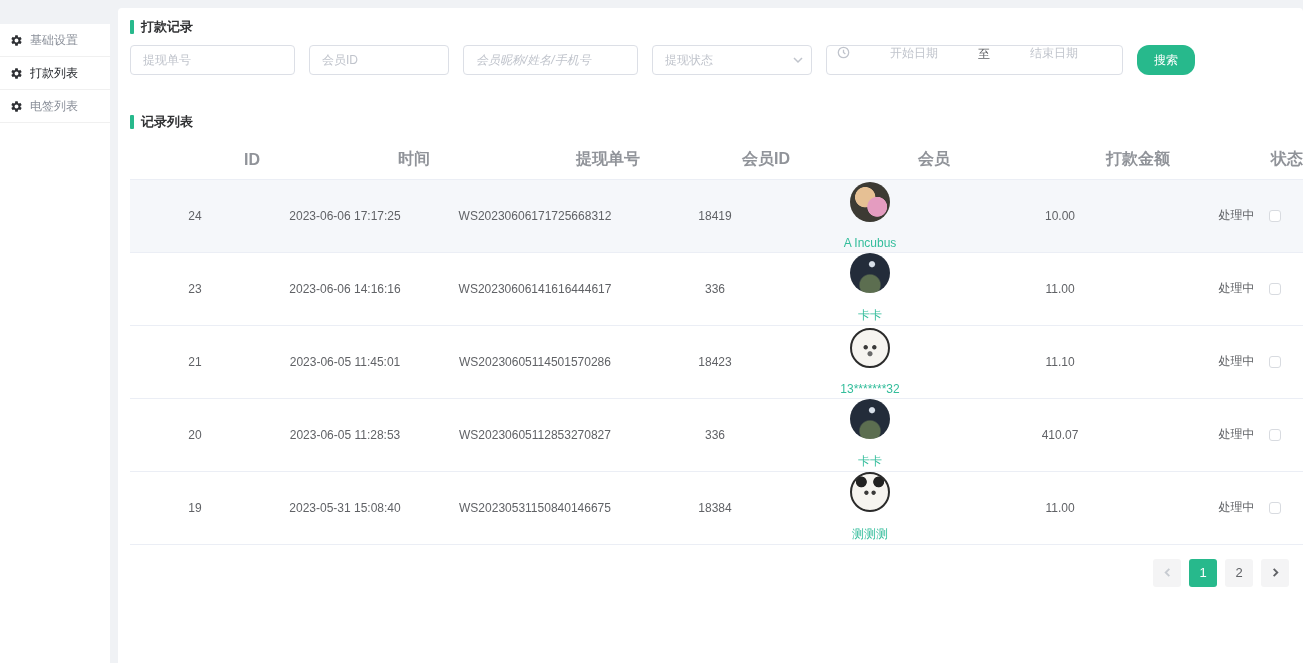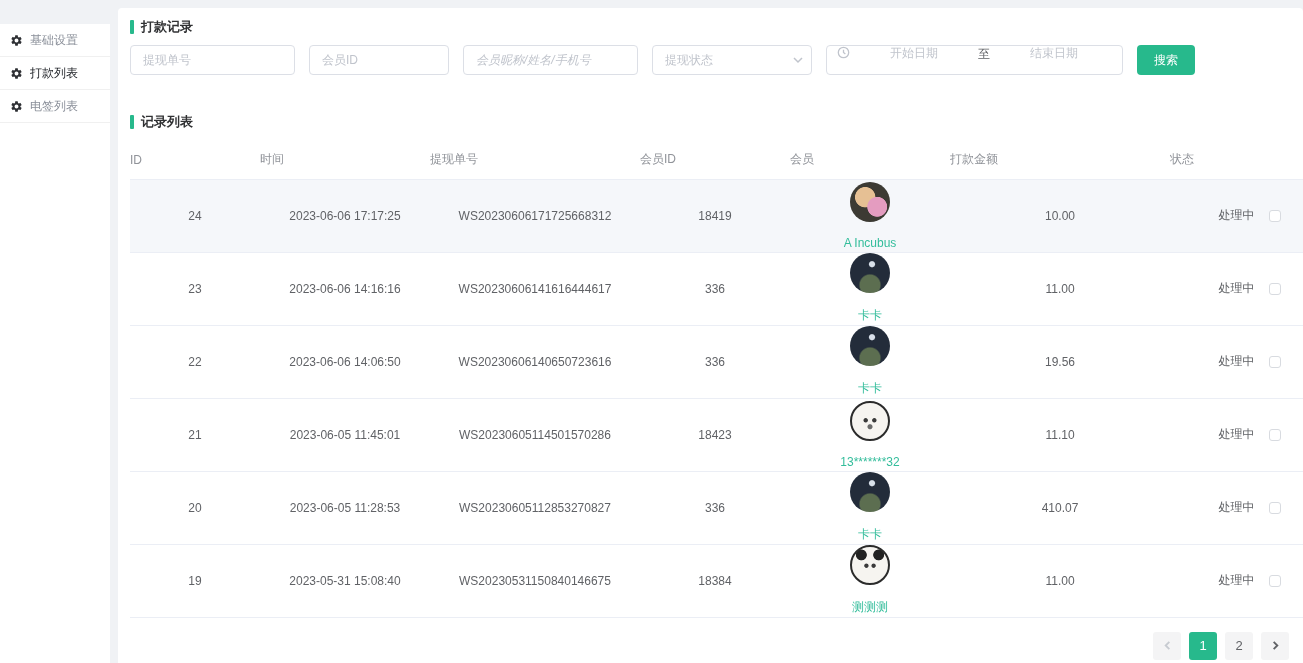--- a/index.html
+++ b/index.html
@@ -40,31 +40,31 @@
   .chev { position:absolute; right:8px; top:9px; width:12px; height:12px; stroke:#c0c4cc; fill:none; stroke-width:1.5; }
   .date-wrap {
     width:297px; height:30px; border:1px solid #dcdfe6; border-radius:4px;
     display:flex; align-items:flex-start; padding:0 8px; gap:4px; background:#fff;
   }
   .clock { width:13px; height:13px; stroke:#c0c4cc; fill:none; stroke-width:1.4; margin-left:2px; flex:0 0 13px; }
   .date-input { border:none; outline:none; flex:1 1 0; min-width:0; text-align:center; font-size:12px; color:#606266; font-family:inherit; }
   .date-input::placeholder { color:#c0c4cc; }
   .date-sep { color:#606266; font-size:12px; }
   .search-btn {
-    width:58px; height:30px; border:none; border-radius:4px;
+    width:58px; height:30px; border:none; border-radius:12px;
     background:var(--accent,#27b98c); color:#fff; font-size:12px;
     cursor:pointer; font-family:inherit;
   }
   
   table { width:1173px; border-collapse:collapse; table-layout:fixed; margin-top:10px; }
   col.c-id{width:130px} col.c-time{width:170px} col.c-order{width:210px}
   col.c-mid{width:150px} col.c-member{width:160px} col.c-amt{width:220px} col.c-status{width:133px}
   th {
-    height:38px; font-weight:400; color:#909399; font-size:12px;
-    text-align:left; border-bottom:1px solid #ebeef5;
+    height:38px; font-weight:700; color:#909399; font-size:16px;
+    text-align:right; border-bottom:1px solid #ebeef5;
   }
   td { height:73px; text-align:center; color:#606266; border-bottom:1px solid #ebeef5; position:relative; }
   tr.highlighted td { background:#f5f7fa;margin-top:9px; }
   .member-cell { display:flex; flex-direction:column; align-items:center; gap:14px; }
   .avatar { width:40px; height:40px; border-radius:50%; display:block; }
   .member-name { color:var(--link,#33bd9b); font-size:12px; cursor:pointer; }
   .dog-flowers-avatar {
     background:
       radial-gradient(circle at 68% 62%, #e49cc0 0 26%, rgba(0,0,0,0) 28%),
       radial-gradient(circle at 38% 38%, #e6c094 0 28%, rgba(0,0,0,0) 30%),
@@ -216,36 +216,20 @@
             <span class="avatar night-city-avatar"></span>
             <span class="member-name">卡卡</span>
           </div>
         </td>
         <td>11.00</td>
         <td>处理中
           <span class="action-sliver"></span>
         </td>
       </tr>
 
-      <tr>
-        <td>22</td>
-        <td>2023-06-06 14:06:50</td>
-        <td>WS20230606140650723616</td>
-        <td>336</td>
-        <td>
-          <div class="member-cell">
-            <span class="avatar night-city-avatar"></span>
-            <span class="member-name">卡卡</span>
-          </div>
-        </td>
-        <td>19.56</td>
-        <td>处理中
-          <span class="action-sliver"></span>
-        </td>
-      </tr>
 
       <tr>
         <td>21</td>
         <td>2023-06-05 11:45:01</td>
         <td>WS20230605114501570286</td>
         <td>18423</td>
         <td>
           <div class="member-cell">
             <span class="avatar meme-face-avatar"></span>
             <span class="member-name">13*******32</span>

